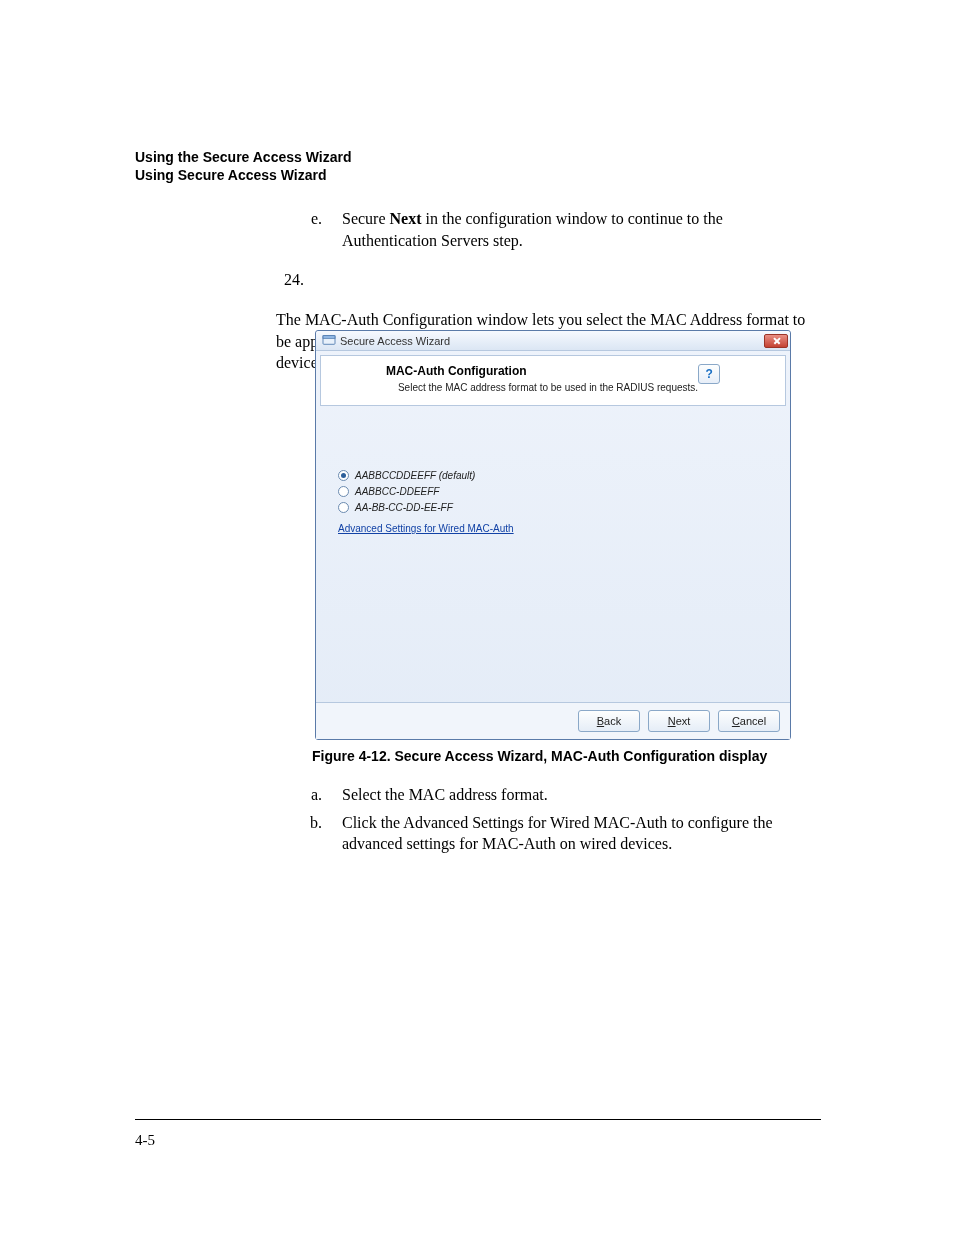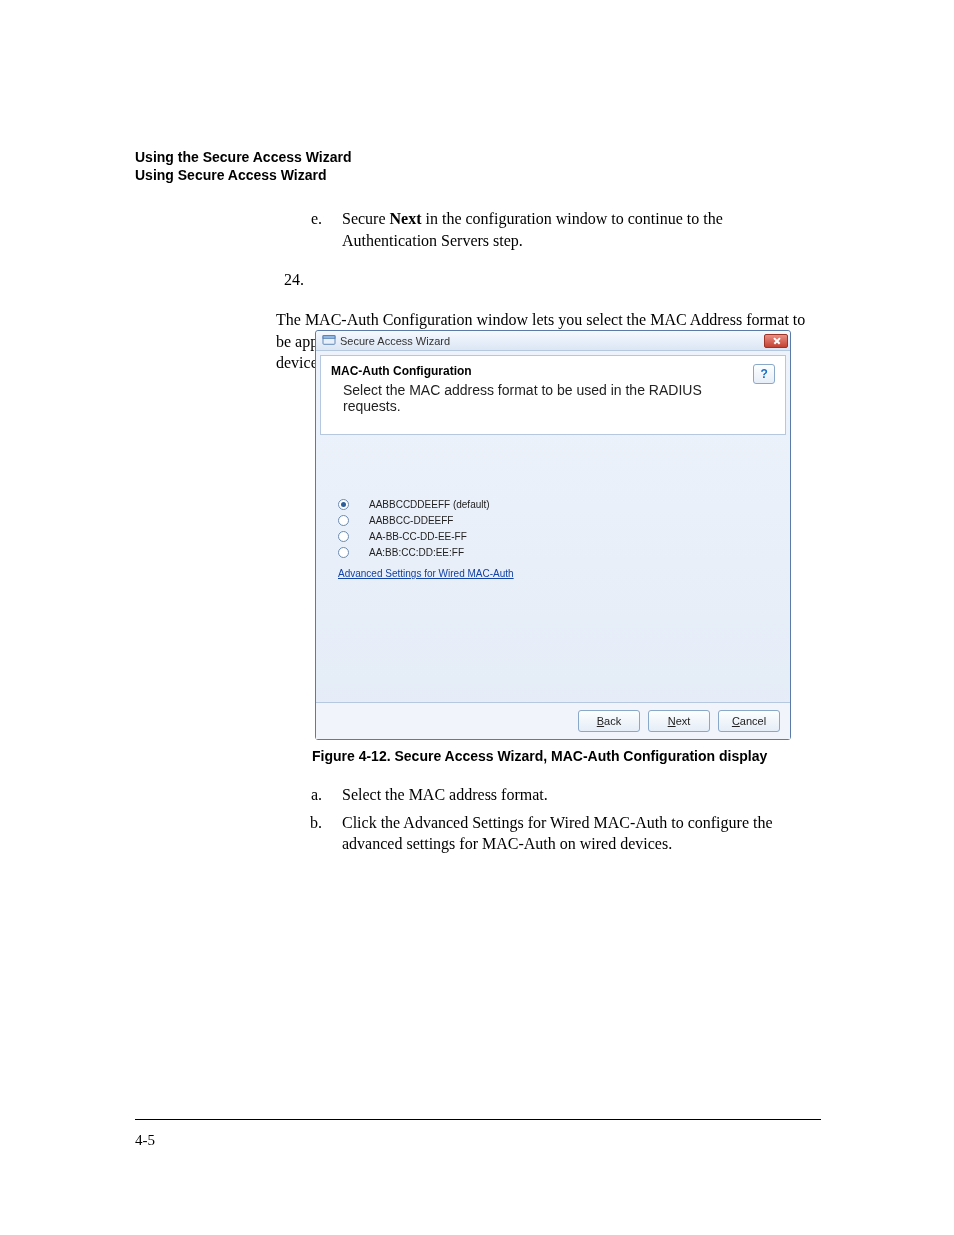--- a/index.html
+++ b/index.html
@@ -42,35 +42,35 @@
     background: linear-gradient(#e98f84, #c44232);
     border: 1px solid #9c3427; position: relative;
   }
   .close-btn::before, .close-btn::after {
     content: ""; position: absolute; left: 8px; top: 2px; width: 8px; height: 1.5px; background: #fff;
   }
   .close-btn::before { transform: rotate(45deg); top: 5px; }
   .close-btn::after  { transform: rotate(-45deg); top: 5px; }
 
   .header-panel {
-    background: #fff; border: 1px solid #b6c8df; margin: 4px; padding: 8px 10px 20px 10px;
+    background: #fff; border: 1px solid #b6c8df; margin: 4px; padding: 8px 10px 12px 10px;
     display: flex; justify-content: center;
   }
   .header-panel-left { }
   .panel-title { font-size: 12px; font-weight: bold; color: #000; font-family: Arial, Helvetica, sans-serif; }
-  .panel-sub { font-size: 14px; color: #222; margin-top: 4px; padding-left: 12px; }
+  .panel-sub { font-size: 10px; color: #222; margin-top: 4px; padding-left: 12px; }
   .help-btn {
     width: 22px; height: 20px; border: 1px solid #8aa8c8; border-radius: 3px;
     background: linear-gradient(#fdfefe, #e7eef8);
     display: flex; align-items: center; justify-content: center;
     color: #1a6fc4; font-weight: bold; font-size: 12px;
   }
 
   .body-panel { flex: 1 1 auto; padding: 60px 12px 8px 22px; }
-  .radio-row { display: flex; align-items: center; gap: 20px; font-size: 10px; color: #222; margin-bottom: 5px; }
+  .radio-row { display: flex; align-items: center; gap: 6px; font-size: 10px; color: #222; margin-bottom: 5px; font-style: italic; }
   .radio {
     width: 11px; height: 11px; border: 1px solid #6b8bb0; border-radius: 50%; background: #fff; position: relative;
   }
   .radio.selected::after {
     content: ""; position: absolute; left: 2px; top: 2px; width: 5px; height: 5px; border-radius: 50%; background: #2d5f9a;
   }
   .link { color: #1242a6; font-size: 10px; margin-top: 4px; display: inline-block; }
 
   .button-bar {
     border-top: 1px solid #b6c8df; background: #f1f5fb;
@@ -146,24 +146,20 @@
           <span>AABBCCDDEEFF (default)</span>
         </div>
         <div class="radio-row">
           <span class="radio"></span>
           <span>AABBCC-DDEEFF</span>
         </div>
         <div class="radio-row">
           <span class="radio"></span>
           <span>AA-BB-CC-DD-EE-FF</span>
         </div>
-        <div class="radio-row">
-          <span class="radio"></span>
-          <span>AA:BB:CC:DD:EE:FF</span>
-        </div>
         <a class="link" href="#">Advanced Settings for Wired MAC-Auth</a>
       </div>
 
       <div class="button-bar">
         <div class="btn">
             <span class="u">B</span>
             <span>ack</span>
           </div>
         <div class="btn">
             <span class="u">N</span>

